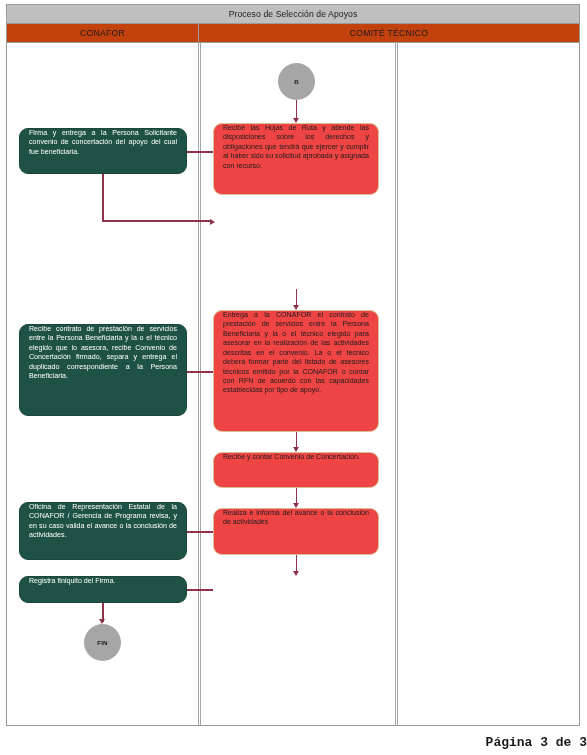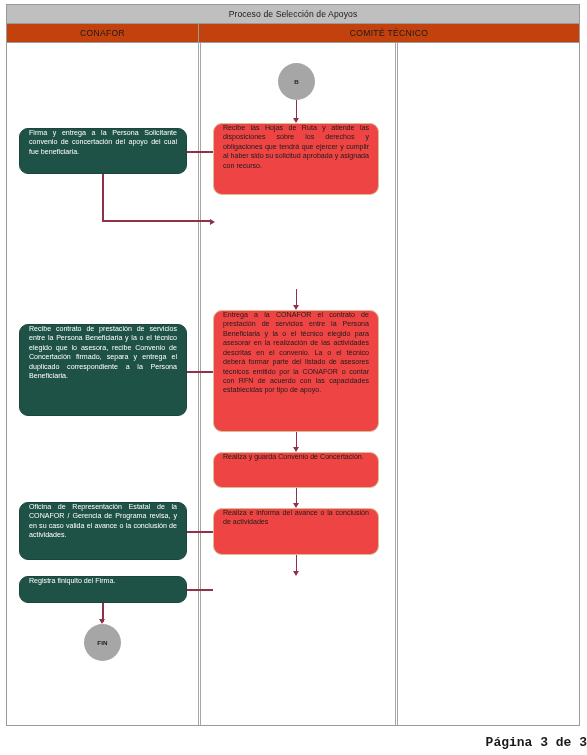--- a/index.html
+++ b/index.html
@@ -243,21 +243,21 @@
       <div class="arrow-left" style="left:175px; top:324.6px;"></div>
 
       <div class="node green" style="left:12px; top:281px; width:168px; height:92px;">
         <span class="txt">Recibe contrato de prestación de servicios entre la Persona Beneficiaria y la o el técnico elegido que lo asesora, recibe Convenio de Concertación firmado, separa y entrega el duplicado correspondiente a la Persona Beneficiaria.</span>
       </div>
 
       <div class="conn v" style="left:288.6px; top:389px; height:17px;"></div>
       <div class="arrow-down" style="left:285.8px; top:404px;"></div>
 
       <div class="node tan" style="left:206px; top:409px; width:166px; height:36px;">
-        <span class="txt">Realiza y guarda Convenio de Concertación.</span>
+        <span class="txt">Recibe y contar Convenio de Concertación.</span>
       </div>
 
       <div class="conn v" style="left:288.6px; top:445px; height:17px;"></div>
       <div class="arrow-down" style="left:285.8px; top:460px;"></div>
 
       <div class="node tan" style="left:206px; top:465px; width:166px; height:47px;">
         <span class="txt">Realiza e informa del avance o la conclusión de actividades</span>
       </div>
 
       <div class="conn h" style="left:180px; top:488px; width:26px;"></div>

